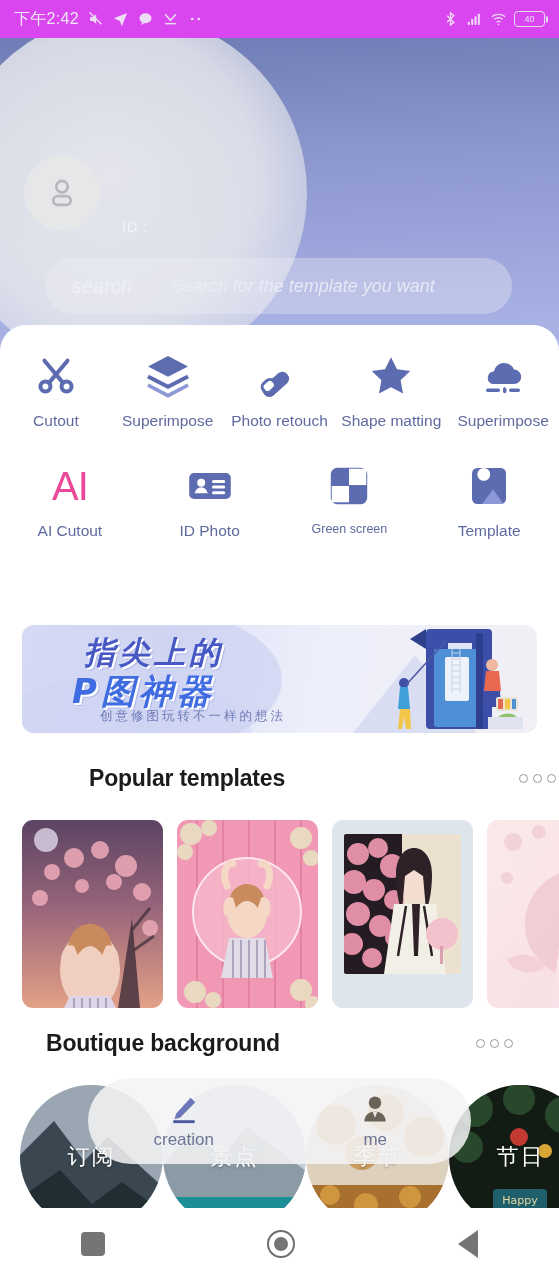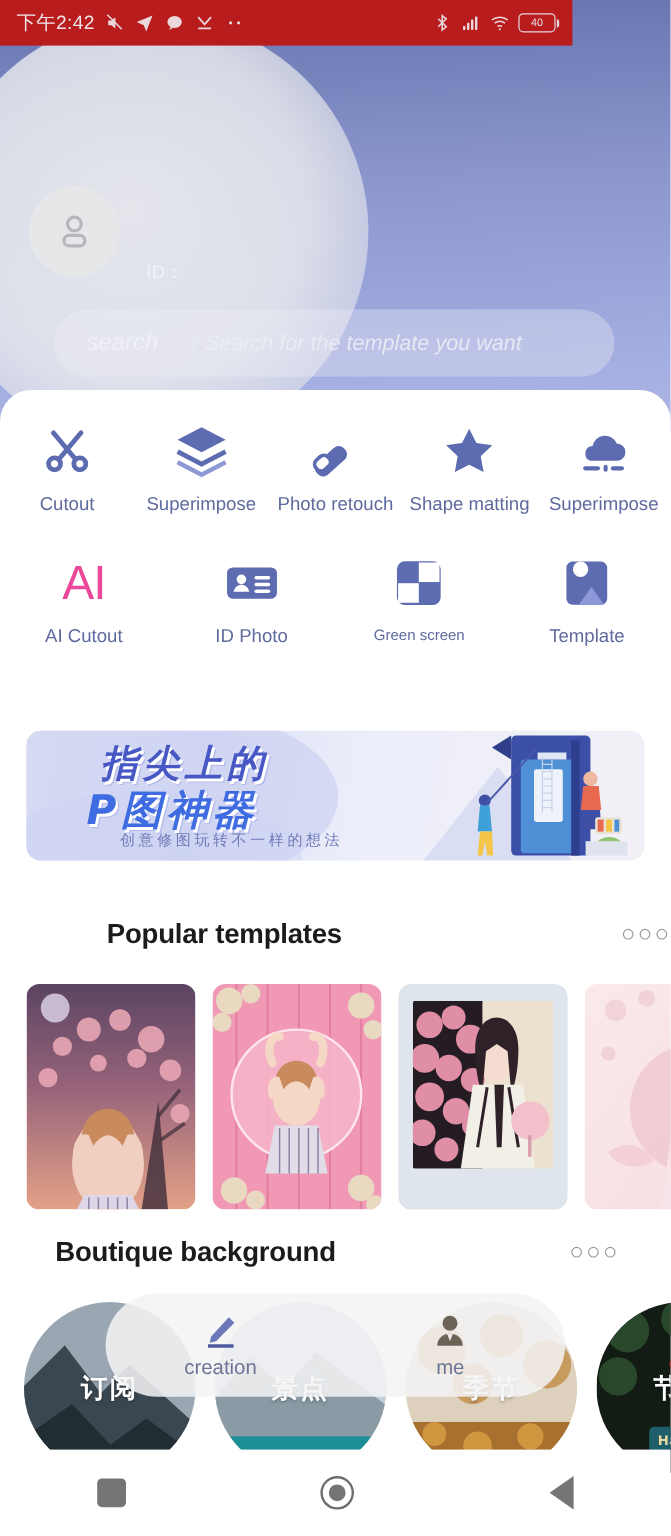--- a/index.html
+++ b/index.html
@@ -6,22 +6,22 @@
   html,body { width:559px; height:1280px; overflow:hidden; }
   body {
     font-family:"Liberation Sans", sans-serif;
     background:#ffffff;
     position:relative;
   }
   #app { position:relative; width:559px; height:1280px; overflow:hidden; background:#fff; }
 
   
   .statusbar{
-    position:absolute; top:0; left:0; width:477px; height:38px;
-    background:#b91c1c;
+    position:absolute; top:0; left:0; width:559px; height:38px;
+    background:#d946ef;
     display:flex; align-items:center; justify-content:space-between;
     padding:0 14px; z-index:60;
     color:#f2f3f8;
   }
   .sb-left{ display:flex; align-items:center; gap:8px; }
   .sb-time{ font-size:16px; letter-spacing:.3px; opacity:.93; }
   .sb-ic{ width:17px; height:16px; opacity:.88; display:block; }
   .sb-right{ display:flex; align-items:center; gap:7px; }
   .batt{
     width:31px;height:16px;border:1.6px solid #e9ebf4;border-radius:4px;
@@ -72,21 +72,21 @@
   .tcell{ flex:1; display:flex; flex-direction:column; align-items:center; }
   .ticon{ height:58px; display:flex; align-items:center; justify-content:center; }
   .ticon svg{ display:block; }
   .tlabel{ margin-top:7px; font-size:15.5px; color:#5f6a9e; white-space:nowrap; }
   .tlabel.sm{ font-size:12.5px; }
   .trow2{ margin-top:27px; }
   .ai-txt{ font-size:40px; color:#ec4899; font-family:"Liberation Sans",sans-serif; letter-spacing:-1px; line-height:1; }
 
   
   .banner{
-    position:absolute; left:22px; top:284px; width:515px; height:108px;
+    position:absolute; left:22px; top:300px; width:515px; height:108px;
     border-radius:12px; overflow:hidden;
     background:linear-gradient(100deg,#e8eaf9 0%,#dde1f6 28%,#eceefa 55%,#f2f0f6 100%);
   }
   .bn-wave{ position:absolute; left:-40px; top:-20px; width:300px; height:150px;
     border-radius:50%; background:rgba(190,197,238,.45); }
   .bn-wave2{ position:absolute; left:-30px; top:50px; width:260px; height:120px;
     border-radius:50%; background:rgba(205,211,244,.5); }
   .bn-mtn{ position:absolute; right:60px; bottom:0; width:0;height:0;
     border-left:62px solid transparent;border-right:62px solid transparent;
     border-bottom:78px solid rgba(201,207,239,.55); }
@@ -107,21 +107,21 @@
   .dots{ display:flex; gap:5px; }
   .dot{ width:9px;height:9px;border-radius:50%;border:1.4px solid #9a9a9a; }
 
   
   .tpl-strip{ position:absolute; left:0; top:495px; width:559px; height:190px; display:flex; gap:14px; padding-left:22px; }
   .tpl{ width:141px; height:188px; border-radius:11px; overflow:hidden; flex:none; position:relative; }
   .tpl.polaroid{ background:#dfe5ec; padding:14px 12px 34px 12px; }
   .tpl-inner{ width:100%; height:100%; border-radius:2px; overflow:hidden; position:relative; }
 
   
-  .bq-strip{ position:absolute; left:0; top:1085px; width:559px; height:115px; display:flex; gap:16px; padding-left:20px; z-index:14;font-weight:bold; }
+  .bq-strip{ position:absolute; left:0; top:1085px; width:559px; height:115px; display:flex; gap:0; padding-left:20px; z-index:14; }
   .bq{ width:143px;height:143px;border-radius:50%;overflow:hidden;flex:none;position:relative;
        display:flex;align-items:center;justify-content:center; }
   .bq-lab{ position:relative; z-index:3; color:#fff; font-size:22px; letter-spacing:2px;
     font-family:"DejaVu Sans",sans-serif; text-shadow:0 1px 3px rgba(0,0,0,.4); }
 
   
   .fnav{
     position:absolute; left:88px; top:1078px; width:383px; height:86px;
     border-radius:43px; background:rgba(243,243,244,.86);
     z-index:30; display:flex;

